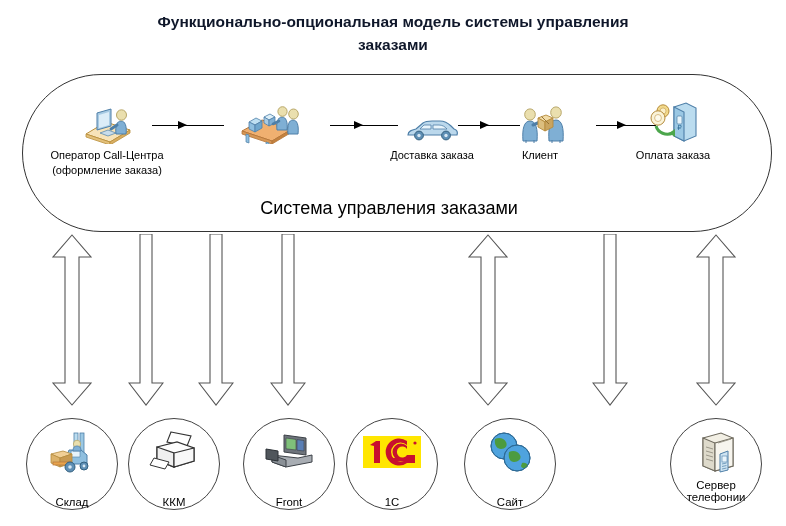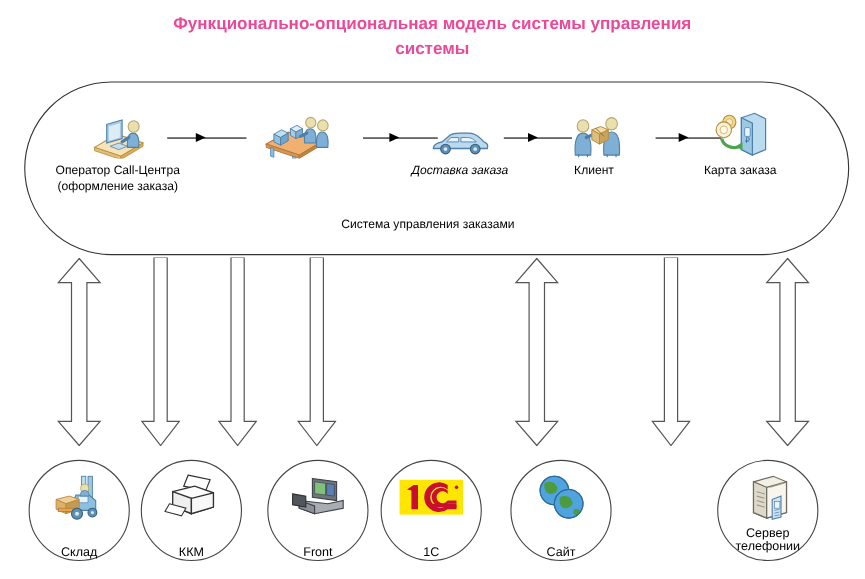--- a/index.html
+++ b/index.html
@@ -8,32 +8,32 @@
     width:786px;height:526px;background:#ffffff;
     font-family:"Liberation Sans","DejaVu Sans",sans-serif;
     color:#000;overflow:hidden;position:relative;
   }
   #stage{position:relative;width:786px;height:526px;}
 
   
   .title{
     position:absolute;left:60px;top:10px;width:666px;
     text-align:center;font-size:15.5px;font-weight:bold;
-    line-height:23px;letter-spacing:0px;color:#ec4899;
+    line-height:23px;letter-spacing:0px;color:#0f172a;
   }
 
   
   .stadium{
     position:absolute;left:22px;top:74px;width:750px;height:158px;
     border:1.6px solid #333;border-radius:79px;background:#fff;
     box-sizing:border-box;
   }
   .stadium-label{
     position:absolute;left:0;top:198px;width:778px;text-align:center;
-    font-size:11px;color:#000;
+    font-size:18px;color:#000;
   }
 
   
   .step{position:absolute;top:96px;text-align:center;}
   .step .ico{height:48px;display:flex;align-items:flex-end;justify-content:center;}
   .step .lbl{font-size:11px;line-height:14.5px;margin-top:4px;white-space:nowrap;}
 
   
   .harrow{position:absolute;top:121px;height:9px;}
   .harrow .shaft{position:absolute;left:0;top:4px;height:1.1px;width:100%;background:#000;}
@@ -58,21 +58,21 @@
 
   .svgico{display:block;}
 </style>
 </head>
 <body>
 
 <div id="stage">
 
   <div class="title">
     <div>Функционально-опциональная модель системы управления</div>
-    <div>системы</div>
+    <div>заказами</div>
   </div>
 
   <div class="stadium"></div>
   <div class="stadium-label">Система управления заказами</div>
 
   <div class="step" style="left:36px;width:142px;">
     <div class="ico">
       <svg class="svgico" width="54" height="44" viewBox="0 0 54 44">
 
         <polygon points="6,34 26,22 50,30 30,42" fill="#F7E3B8" stroke="#B98F3C" stroke-width="1"></polygon>
@@ -127,21 +127,21 @@
         <ellipse cx="57.5" cy="16" rx="4.8" ry="5" fill="#EADFAE" stroke="#B9A86A" stroke-width="1"></ellipse>
       </svg>
     </div>
   </div>
 
   <div class="harrow" style="left:330px;width:68px;">
     <div class="shaft"></div>
     <div class="head" style="left:24px;"></div>
   </div>
 
-  <div class="step" style="left:358px;width:120px;font-style:italic;">
+  <div class="step" style="left:372px;width:120px;">
     <div class="ico">
       <svg class="svgico" width="56" height="30" viewBox="0 0 56 30">
         <path d="M4 21 C4 17 8 16 12 15 L19 9 C21 7.5 24 7 28 7 L36 7 C40 7 44 9 47 12 L50 15 C53 16 54 18 53 21 Z" fill="#BBD8EC" stroke="#4E7FA8" stroke-width="1.2"></path>
         <path d="M20 11 L27 11 L27 15 L16 15 Z" fill="#E8F4FB" stroke="#4E7FA8" stroke-width="0.8"></path>
         <path d="M29 11 L35 11 C38 11 41 12.5 43 15 L29 15 Z" fill="#E8F4FB" stroke="#4E7FA8" stroke-width="0.8"></path>
         <ellipse cx="15" cy="21.5" rx="4.4" ry="4.4" fill="#5E8FB5" stroke="#33607F" stroke-width="1"></ellipse>
         <ellipse cx="15" cy="21.5" rx="1.7" ry="1.7" fill="#D7E8F4"></ellipse>
         <ellipse cx="42" cy="21.5" rx="4.4" ry="4.4" fill="#5E8FB5" stroke="#33607F" stroke-width="1"></ellipse>
         <ellipse cx="42" cy="21.5" rx="1.7" ry="1.7" fill="#D7E8F4"></ellipse>
       </svg>
@@ -198,21 +198,21 @@
         <ellipse cx="17" cy="13" rx="6" ry="6.2" fill="#F2D98A" stroke="#B58B3C" stroke-width="1"></ellipse>
         <ellipse cx="17" cy="13" rx="3" ry="3.1" fill="#FBF0C8" stroke="#C9A45F" stroke-width="0.7"></ellipse>
         <ellipse cx="12" cy="20" rx="7" ry="7.2" fill="#FAF3D8" stroke="#B58B3C" stroke-width="1"></ellipse>
         <ellipse cx="12" cy="20" rx="3.4" ry="3.5" fill="#FDFAEC" stroke="#C9A45F" stroke-width="0.7"></ellipse>
 
         <path d="M10 28 C12 35 20 38 27 35" stroke="#4CA64C" stroke-width="3" fill="none"></path>
         <polygon points="29,31 29,39 23,35" fill="#4CA64C"></polygon>
       </svg>
     </div>
     <div class="lbl">
-      <div>Карта заказа</div>
+      <div>Оплата заказа</div>
     </div>
   </div>
 
   <div class="varrow" style="left:50px;top:234px;">
     <svg width="44" height="172" viewBox="0 0 44 172">
       <polygon points="22,1 41,23 29,23 29,149 41,149 22,171 3,149 15,149 15,23 3,23" fill="#ffffff" stroke="#555" stroke-width="1.1" stroke-linejoin="miter"></polygon>
     </svg>
   </div>
 
   <div class="varrow" style="left:128px;top:234px;">
@@ -339,21 +339,21 @@
         <circle cx="30" cy="28" r="13" fill="#4FA3DE" stroke="#2E6B96" stroke-width="1"></circle>
         <path d="M22 22 C26 20 31 21 33 25 C35 29 31 32 27 32 C23 32 21 28 22 22 Z" fill="#4C9B3F"></path>
         <path d="M35 33 C38 32 41 34 41 36 C39 39 35 39 34 36 Z" fill="#4C9B3F"></path>
         <ellipse cx="30" cy="28" rx="13" ry="13" fill="none" stroke="#2E6B96" stroke-width="1"></ellipse>
       </svg>
     </div>
     <div class="nlbl">Сайт</div>
   </div>
 
 
-  <div class="node" style="left:652px;top:418px;text-decoration:underline;">
+  <div class="node" style="left:670px;top:418px;text-decoration:underline;">
     <div class="nico">
       <svg class="svgico" width="46" height="44" viewBox="0 0 46 44">
 
         <polygon points="10,8 28,3 40,8 40,36 22,41 10,36" fill="#F2EFE4" stroke="#6E6A5E" stroke-width="1.1"></polygon>
         <polygon points="10,8 22,13 22,41 10,36" fill="#DEDACB" stroke="#6E6A5E" stroke-width="1.1"></polygon>
         <polygon points="22,13 40,8 40,36 22,41" fill="#F7F5EE" stroke="#6E6A5E" stroke-width="1.1"></polygon>
         <path d="M13 17 L20 19 M13 21 L20 23 M13 25 L20 27 M13 29 L20 31" stroke="#9C988A" stroke-width="1" fill="none"></path>
         <path d="M25 13 L38 9" stroke="#9C988A" stroke-width="1" fill="none"></path>
 
         <polygon points="27,24 35,21 35,40 27,42" fill="#CFE4F2" stroke="#4E7FA8" stroke-width="1"></polygon>

